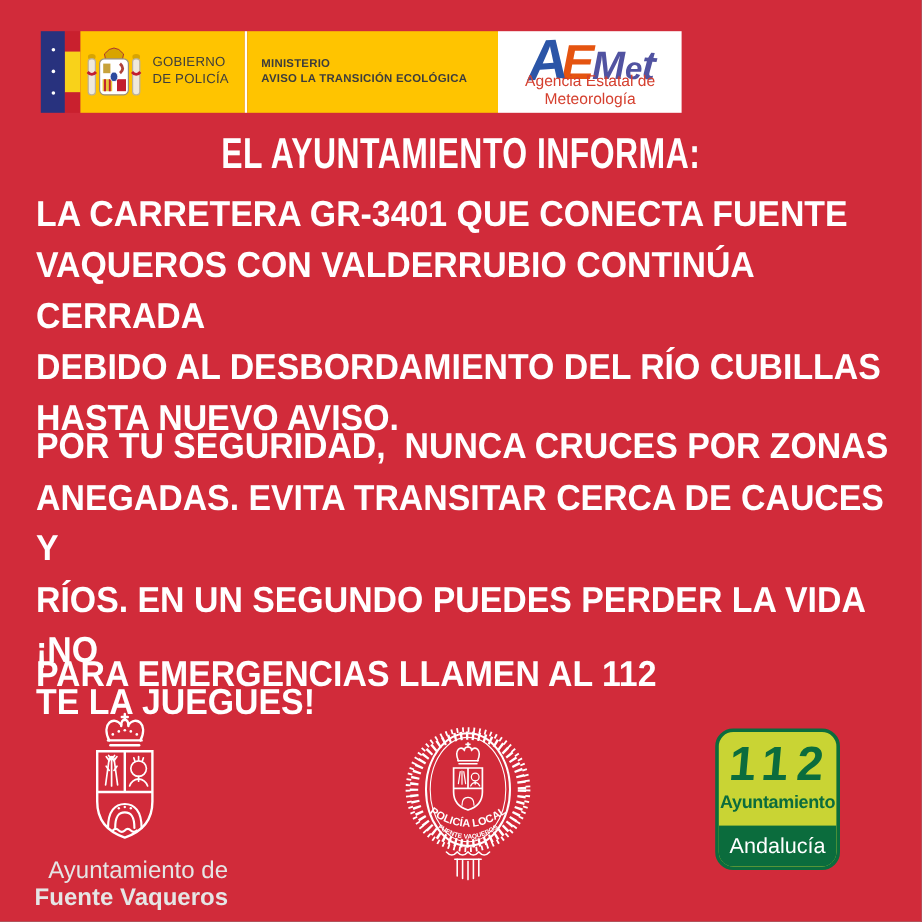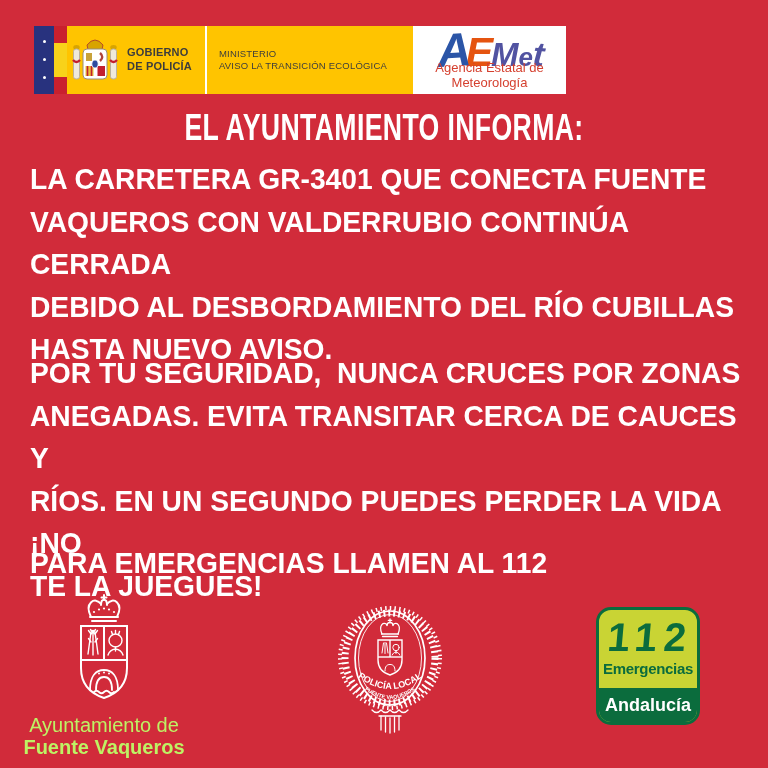--- a/index.html
+++ b/index.html
@@ -16,22 +16,22 @@
   .gov-banner { position: absolute; left: 34px; top: 26px; height: 68px; display: flex; }
   .flag { width: 33px; display: flex; height: 100%; }
   .flag-eu { width: 20px; background: #28327e; position: relative; }
   .flag-eu .star { position: absolute; width: 3px; height: 3px; border-radius: 50%; background: #fff; left: 9px; }
   .flag-eu .s1 { top: 14px; } .flag-eu .s2 { top: 32px; } .flag-eu .s3 { top: 50px; }
   .flag-es { width: 13px; display: flex; flex-direction: column; }
   .flag-es .band-red { height: 17px; background: #c9202e; }
   .flag-es .band-yellow { flex: 1; background: #f8d21a; }
   .banner-yellow { background: #ffc400; display: flex; align-items: center; padding: 0 0 0 5px; }
   .banner-yellow.right { padding: 0 26px 0 12px; }
-  .gov-text { margin-left: 9px; font-size: 11px; font-weight: bold; color: #3d3d3c; line-height: 1.25; letter-spacing: 0.2px; padding-right: 13px; }
-  .ministry-text { font-size: 9.5px; font-weight: normal; color: #3d3d3c; line-height: 1.3; letter-spacing: 0.2px; }
+  .gov-text { margin-left: 9px; font-size: 11px; font-weight: normal; color: #3d3d3c; line-height: 1.25; letter-spacing: 0.2px; padding-right: 13px; }
+  .ministry-text { font-size: 9.5px; font-weight: bold; color: #3d3d3c; line-height: 1.3; letter-spacing: 0.2px; }
   .banner-divider { width: 2px; background: #fff; height: 100%; }
   .aemet-panel { width: 153px; background: #fff; position: relative; }
   .aemet-word { position: absolute; top: 0px; left: 6px; right: 4px; text-align: center; line-height: 1; }
   .aemet-word span { display: inline-block; font-weight: bold; font-style: italic; }
   .aemet-l1 { color: #2b55a7; font-size: 47px; transform: rotate(-4deg); }
   .aemet-l2 { color: #e55410; font-size: 41px; margin-left: -5px; }
   .aemet-l3 { color: #5153a1; font-size: 33px; margin-left: -2px; }
   .aemet-l4 { color: #5153a1; font-size: 26px; }
   .aemet-l5 { color: #5153a1; font-size: 34px; transform: rotate(4deg); }
   .aemet-sub { position: absolute; bottom: 4px; width: 100%; text-align: center; font-size: 13px; color: #d5402f; letter-spacing: 0; }
@@ -50,42 +50,42 @@
   .para-1 { top: 158px; }
   .para-2 { top: 352px; }
   .emergency-line {
     position: absolute; left: 30px; top: 546px;
     color: #fff; font-weight: bold; font-size: 30px;
     white-space: pre; transform: scaleX(0.94); transform-origin: left top;
   }
 
   
   .ayto-block { position: absolute; left: 18px; top: 592px; width: 172px; text-align: center; }
-  .ayto-name { color: #bef264; font-size: 20px; line-height: 1.1; margin-top: 4px; }
+  .ayto-name { color: #e5e5e5; font-size: 20px; line-height: 1.1; margin-top: 4px; text-align: right; }
   .ayto-name .l1 { font-weight: 400; display: block; }
   .ayto-name .l2 { font-weight: 700; display: block; }
 
   .police-block { position: absolute; left: 335px; top: 588px; }
 
   .logo-112 {
     position: absolute; left: 596px; top: 607px;
     width: 104px; height: 118px;
     border: 3px solid #0b6c3d; border-radius: 15px;
     background: #c9d434; overflow: hidden;
     display: flex; flex-direction: column;
   }
   .logo-112 .top { flex: 1; text-align: center; padding-top: 7px; }
   .logo-112 .num {
     color: #0b6c3d; font-size: 40px; font-weight: bold; line-height: 1;
     letter-spacing: 7px; text-indent: 5px; transform: skewX(-5deg); display: block;
   }
   .logo-112 .lbl { color: #0b6c3d; font-size: 15px; font-weight: bold; display: block; margin-top: 3px; letter-spacing: -0.3px; }
   .logo-112 .bottom {
     height: 34px; background: #0b6c3d; color: #fff;
-    font-size: 18px; font-weight: bold; text-align: center;
+    font-size: 18px; font-weight: normal; text-align: center;
     display: flex; align-items: center; justify-content: center;
   }
 </style>
 </head>
 <body>
 
 <div class="page">
 
   <div class="gov-banner">
     <div class="flag">
@@ -242,18 +242,18 @@
         <path d="M37,122 q4.5,5 9,0 q4.5,5 9,0 q4.5,5 9,0 q4.5,5 9,0"></path>
         <path d="M46,128 v14 M50.5,129 v15 M55,130 v15 M59.5,129 v15 M64,128 v14"></path>
         <path d="M44,128 H66"></path>
       </g>
     </svg>
   </div>
 
   <div class="logo-112">
     <div class="top">
       <span class="num">112</span>
-      <span class="lbl">Emergencias</span>
+      <span class="lbl">Ayuntamiento</span>
     </div>
     <div class="bottom">Andalucía</div>
   </div>
 
 </div>
 
 </body></html>

